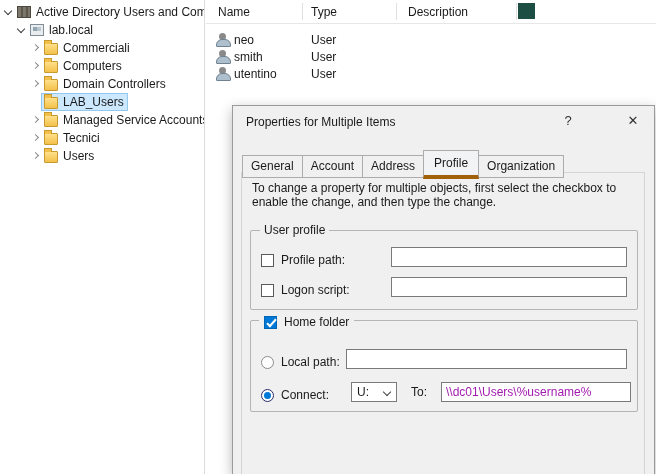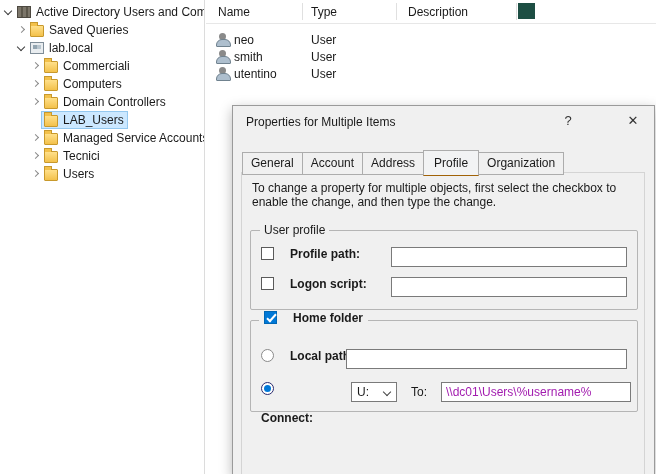--- a/index.html
+++ b/index.html
@@ -62,52 +62,52 @@
     background:#f0f0f0; border:1px solid #9a9a9a; box-shadow:0 4px 12px rgba(0,0,0,.28);
     overflow:hidden;
   }
   .dlg-title-text { position:absolute; left:13px; top:9px; }
   .dlg-btn { position:absolute; top:0; height:30px; line-height:30px; text-align:center; color:#333; cursor:default; }
   .dlg-help { left:320px; width:30px; font-size:13px; }
   .dlg-close { right:2px; width:38px; font-size:13px; }
 
   .tabs { position:absolute; left:9px; top:44px; display:flex; align-items:flex-end; z-index:2; }
   .tab { border:1px solid #acacac; background:#f0f0f0; padding:3px 8px 4px; margin-right:-1px; position:relative; }
-  .tab.active { background:#f2f3f4; padding:5px 10px 5px; margin-bottom:-1px; border-bottom:1px solid #a16207; z-index:3; }
+  .tab.active { background:#f2f3f4; padding:5px 10px 5px; margin-bottom:-1px; border-bottom:4px solid #a16207; z-index:3; }
 
   .tab-page { position:absolute; left:8px; right:9px; top:66px; height:320px;
     border:1px solid #d4d4d4; background:#f0f0f0; z-index:1; }
   .instr { position:absolute; left:10px; line-height:14px; }
   .instr.l1 { top:8px; } .instr.l2 { top:22px; }
 
   .groupbox { position:absolute; left:8px; right:6px; border:1px solid #b5b5b5; border-radius:2px; }
   .gb1 { top:57px; height:80px;padding-left:20px; }
   .gb2 { top:147px; height:92px; }
   .gb-label { position:absolute; top:-8px; left:9px; background:#f0f0f0; padding:0 4px; }
 
-  .chk-row { position:absolute; left:10px; height:20px; display:flex; align-items:flex-start; gap:16px;font-weight:bold; }
+  .chk-row { position:absolute; left:10px; height:20px; display:flex; align-items:flex-end; gap:7px; }
   .checkbox { width:13px; height:13px; border:1px solid #5a5a5a; background:#fff; position:relative; flex:0 0 13px; }
   .checkbox.checked { border-color:#0066b4; }
   .checkbox.checked::after { content:""; position:absolute; left:4px; top:0px; width:3px; height:8px;
     border:solid #fff; border-width:0 2px 2px 0; transform:rotate(42deg); }
   .radio { width:13px; height:13px; border:1px solid #8a8a8a; border-radius:50%; background:#fff;
     display:flex; align-items:center; justify-content:center; flex:0 0 13px; }
   .radio .dot { width:7px; height:7px; border-radius:50%; }
   .radio.selected { border-color:#2b2b6e; }
 
   .txt { position:absolute; height:20px; border:1px solid #7a7a7a; background:#fff;
     font-family:"Liberation Sans", sans-serif; font-size:12px; padding:1px 4px; color:#a21caf; }
   .t-profile { top:16px; left:140px; right:10px; }
   .t-logon   { top:46px; left:140px; right:10px; }
   .t-local   { top:28px; left:95px;  right:10px; }
   .t-home    { top:61px; left:190px; right:6px; }
   .r1 { top:16px; } .r2 { top:46px; }
   .home-row  { top:-10px; left:8px; background:#f0f0f0; padding:0 5px; height:18px; }
   .local-row { top:28px; }
-  .conn-row  { top:61px;flex-direction:column; }
+  .conn-row  { top:61px; }
   .combo { position:absolute; top:61px; left:100px; width:46px; height:20px; border:1px solid #7a7a7a;
     background:#fff; display:flex; align-items:center; justify-content:space-between; padding:0 5px; }
   .combo-chev { width:7px; height:7px; position:relative; }
   .combo-chev::before { content:""; position:absolute; left:0; top:0; width:5px; height:5px;
     border-right:1px solid #444; border-bottom:1px solid #444; transform:rotate(45deg); }
   .to-label { position:absolute; top:64px; left:160px; }
 </style>
 </head>
 <body>
 
@@ -115,27 +115,20 @@
 
   <div class="tree-pane" id="treePane">
       <div class="tree-row lvl0">
         <span class="chev expanded"></span>
         <span class="node">
           <span class="ticon root"></span>
           <span class="tlabel">Active Directory Users and Computers</span>
         </span>
       </div>
       <div class="tree-row lvl1">
-        <span class="chev collapsed"></span>
-        <span class="node">
-          <span class="ticon folder"></span>
-          <span class="tlabel">Saved Queries</span>
-        </span>
-      </div>
-      <div class="tree-row lvl1">
         <span class="chev expanded"></span>
         <span class="node">
           <span class="ticon domain"></span>
           <span class="tlabel">lab.local</span>
         </span>
       </div>
       <div class="tree-row lvl2">
         <span class="chev collapsed"></span>
         <span class="node">
           <span class="ticon folder"></span>

